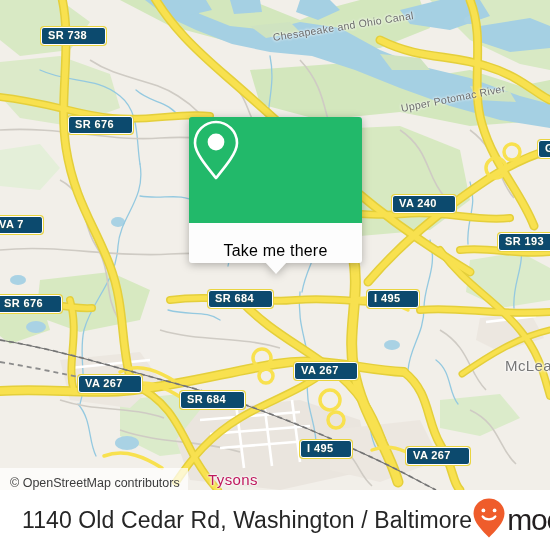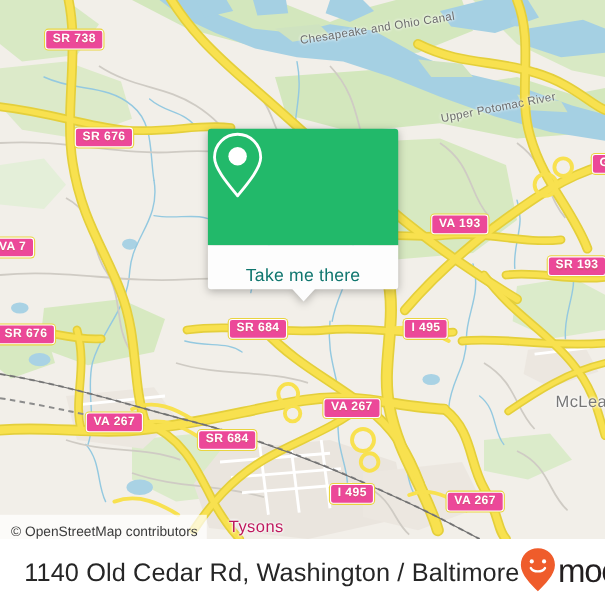--- a/index.html
+++ b/index.html
@@ -10,28 +10,28 @@
   }
   #app{position:relative;width:550px;height:550px;overflow:hidden;background:#fff;}
 
   
   .map{position:absolute;left:0;top:0;width:550px;height:490px;overflow:hidden;background:#f2efe9;}
   .map svg{position:absolute;left:0;top:0;}
 
   
   .shield{
     position:absolute;
-    background:#ec4899;
+    background:#0c4a6e;
     border:1.5px solid #ffffff;
     border-radius:3px;
     color:#ffffff;
     font-size:11px;
     font-weight:bold;
     letter-spacing:.4px;
-    padding:2px 6px 3px 6px;
+    padding:2px 18px 3px 6px;
     white-space:nowrap;
     line-height:11px;
     box-shadow:0 0 0 1px #e9d43f;
     text-shadow:0 1px 1px rgba(140,120,0,.25);
   }
 
   
   .plabel{
     position:absolute;
     color:#777;
@@ -61,21 +61,21 @@
     display:flex;align-items:center;justify-content:center;
   }
   .callout-foot{
     background:#fdfdfd;
     border-radius:0 0 3px 3px;
     height:40px;
     display:flex;align-items:center;justify-content:center;
     position:relative;
   }
   .callout-foot-label{
-    font-size:16px;color:#0f766e;letter-spacing:.2px;margin-top:16px;
+    font-size:16px;color:#000000;letter-spacing:.2px;margin-top:16px;
   }
   .callout-tail{
     position:absolute;left:50%;bottom:-11px;margin-left:-11px;
     width:0;height:0;
     border-left:11px solid transparent;
     border-right:11px solid transparent;
     border-top:12px solid #fdfdfd;
   }
 
   
@@ -288,21 +288,21 @@
     </svg>
 
     <div class="wlabel" style="left:272px;top:20px;transform:rotate(-9deg);">Chesapeake and Ohio Canal</div>
     <div class="wlabel" style="left:400px;top:92px;transform:rotate(-11deg);">Upper Potomac River</div>
 
     <div class="plabel" style="left:505px;top:357px;">McLean</div>
     <div class="plabel" style="left:208px;top:471px;color:#be185d;">Tysons</div>
 
     <div class="shield" style="left:41px;top:27px;">SR 738</div>
     <div class="shield" style="left:68px;top:116px;">SR 676</div>
-    <div class="shield" style="left:392px;top:195px;">VA 193</div>
+    <div class="shield" style="left:392px;top:195px;">VA 240</div>
     <div class="shield" style="left:498px;top:233px;">SR 193</div>
     <div class="shield" style="left:538px;top:140px;">GW</div>
     <div class="shield" style="left:-8px;top:216px;">VA 7</div>
     <div class="shield" style="left:-3px;top:295px;">SR 676</div>
     <div class="shield" style="left:208px;top:290px;">SR 684</div>
     <div class="shield" style="left:367px;top:290px;">I 495</div>
     <div class="shield" style="left:78px;top:375px;">VA 267</div>
     <div class="shield" style="left:294px;top:362px;">VA 267</div>
     <div class="shield" style="left:180px;top:391px;">SR 684</div>
     <div class="shield" style="left:300px;top:440px;">I 495</div>

